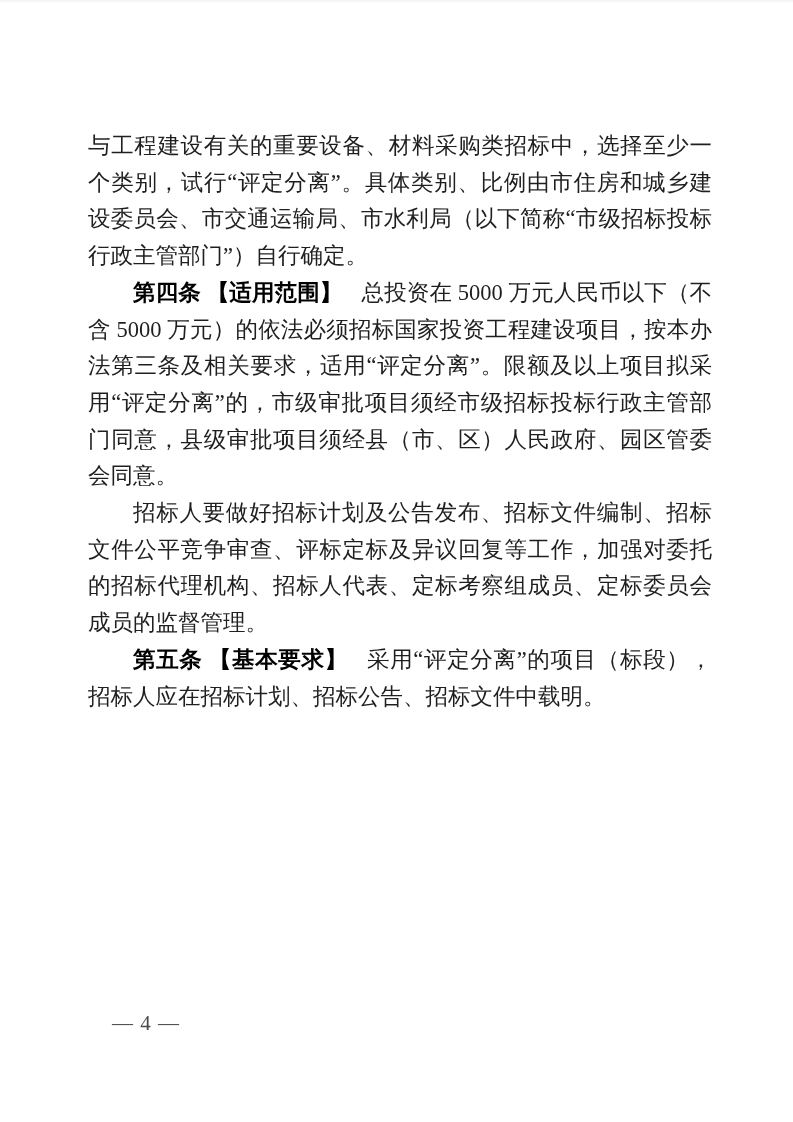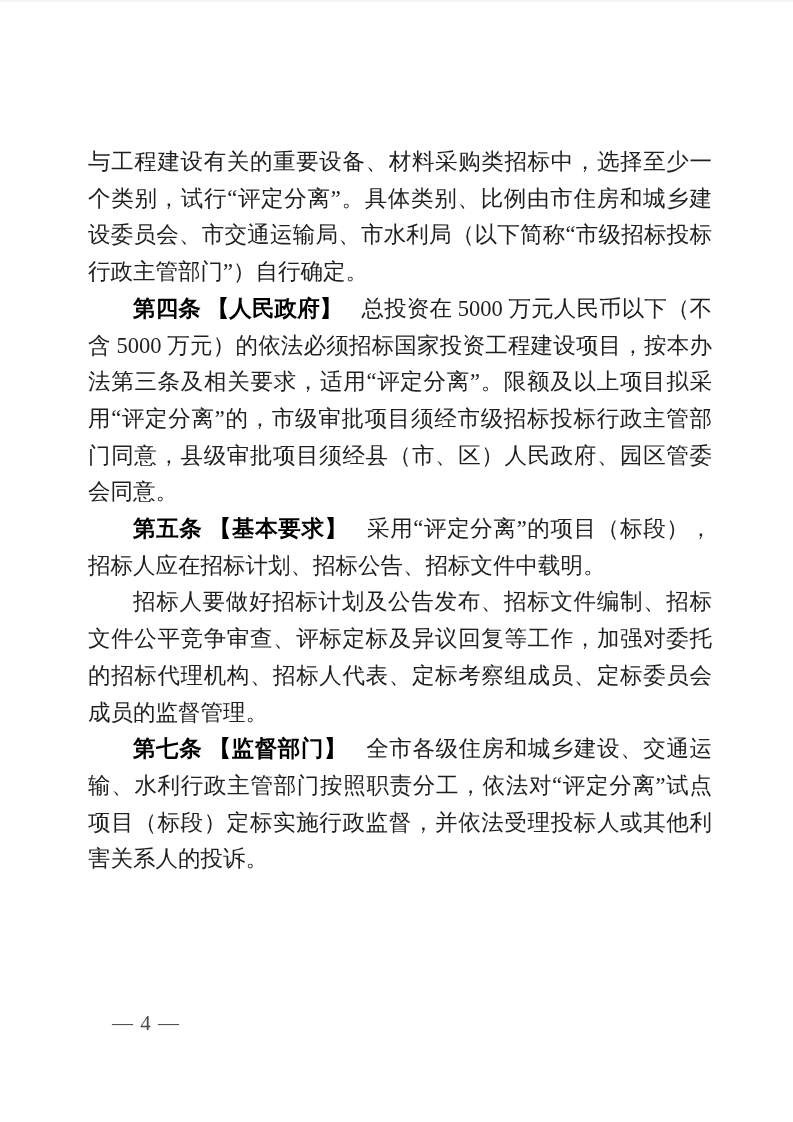--- a/index.html
+++ b/index.html
@@ -18,21 +18,21 @@
   }
   .scan-edge {
     position: absolute;
     top: 0; left: 0; right: 0;
     height: 3px;
     background: linear-gradient(#f1f1f1, #ffffff);
   }
   .content {
     position: absolute;
     left: 88px;
-    top: 144px;
+    top: 128px;
     width: 624px;
   }
   .para {
     margin: 0;
     font-size: 22.5px;
     line-height: 36.7px;
     text-align: justify;
     text-justify: inter-ideograph;
     word-break: break-all;
   }
@@ -61,24 +61,23 @@
 </style>
 </head>
 <body>
 
 <div class="page">
   <div class="scan-edge"></div>
 
   <div class="content">
     <p class="para"><span>与工程建设有关的重要设备、材料采购类招标中，选择至少一个类别，试行“评定分离”。具体类别、比例由市住房和城乡建设委员会、市交通运输局、市水利局（以下简称“市级招标投标行政主管部门”）自行确定。</span></p>
 
-    <p class="para indent"><span class="art">第四条 【人民政府】</span><span>总投资在 5000 万元人民币以下（不含 5000 万元）的依法必须招标国家投资工程建设项目，按本办法第三条及相关要求，适用“评定分离”。限额及以上项目拟采用“评定分离”的，市级审批项目须经市级招标投标行政主管部门同意，县级审批项目须经县（市、区）人民政府、园区管委会同意。</span></p>
+    <p class="para indent"><span class="art">第四条 【适用范围】</span><span>总投资在 5000 万元人民币以下（不含 5000 万元）的依法必须招标国家投资工程建设项目，按本办法第三条及相关要求，适用“评定分离”。限额及以上项目拟采用“评定分离”的，市级审批项目须经市级招标投标行政主管部门同意，县级审批项目须经县（市、区）人民政府、园区管委会同意。</span></p>
+
+    <p class="para indent"><span>招标人要做好招标计划及公告发布、招标文件编制、招标文件公平竞争审查、评标定标及异议回复等工作，加强对委托的招标代理机构、招标人代表、定标考察组成员、定标委员会成员的监督管理。</span></p>
 
     <p class="para indent"><span class="art">第五条 【基本要求】</span><span>采用“评定分离”的项目（标段），招标人应在招标计划、招标公告、招标文件中载明。</span></p>
 
-    <p class="para indent"><span>招标人要做好招标计划及公告发布、招标文件编制、招标文件公平竞争审查、评标定标及异议回复等工作，加强对委托的招标代理机构、招标人代表、定标考察组成员、定标委员会成员的监督管理。</span></p>
 
-
-    <p class="para indent"><span class="art">第七条 【监督部门】</span><span>全市各级住房和城乡建设、交通运输、水利行政主管部门按照职责分工，依法对“评定分离”试点项目（标段）定标实施行政监督，并依法受理投标人或其他利害关系人的投诉。</span></p>
   </div>
 
   <div class="footer">— 4 —</div>
 </div>
 
 </body></html>

